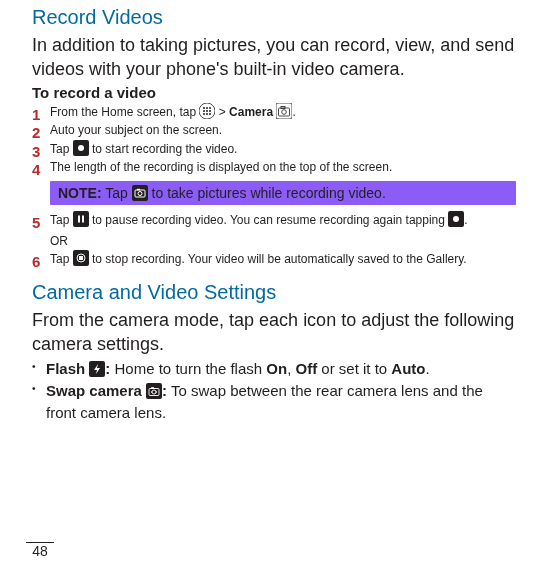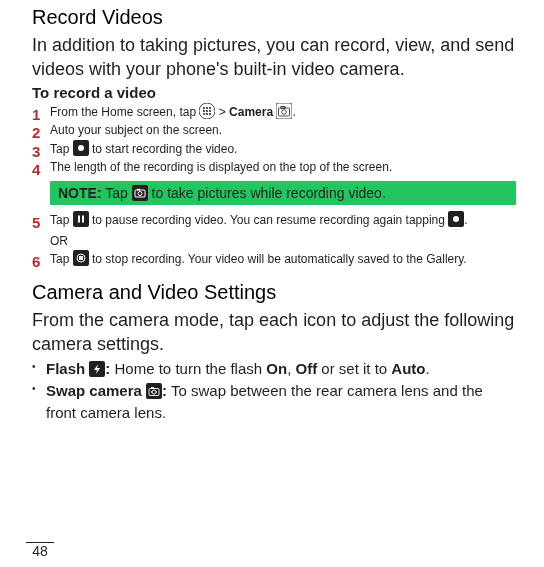--- a/index.html
+++ b/index.html
@@ -14,21 +14,21 @@
     position: relative;
   }
   .page {
     padding: 6px 28px 0 32px;
     box-sizing: border-box;
   }
   h2.section-title {
     margin: 0 0 4px 0;
     font-size: 20px;
     font-weight: 400;
-    color: #000000;
+    color: #0369a1;
     letter-spacing: 0;
     font-stretch: condensed;
   }
   .bodytext {
     font-size: 18px;
     line-height: 1.35;
     margin: 0 0 2px 0;
     font-stretch: condensed;
   }
   .subhead {
@@ -55,21 +55,21 @@
     content: counter(step);
     position: absolute;
     left: 0;
     top: 0;
     color: #b82a2b;
     font-weight: bold;
     font-size: 15px;
   }
   .strong { font-weight: bold; }
   .note-box {
-    background: #22c55e;
+    background: #8b5cf6;
     margin: 4px 0 6px 18px;
     padding: 4px 8px;
     font-size: 14px;
     font-stretch: condensed;
     border-radius: 1px;
   }
   .note-box .note-label { font-weight: bold; }
   ul.bullets {
     list-style: none;
     margin: 0;

